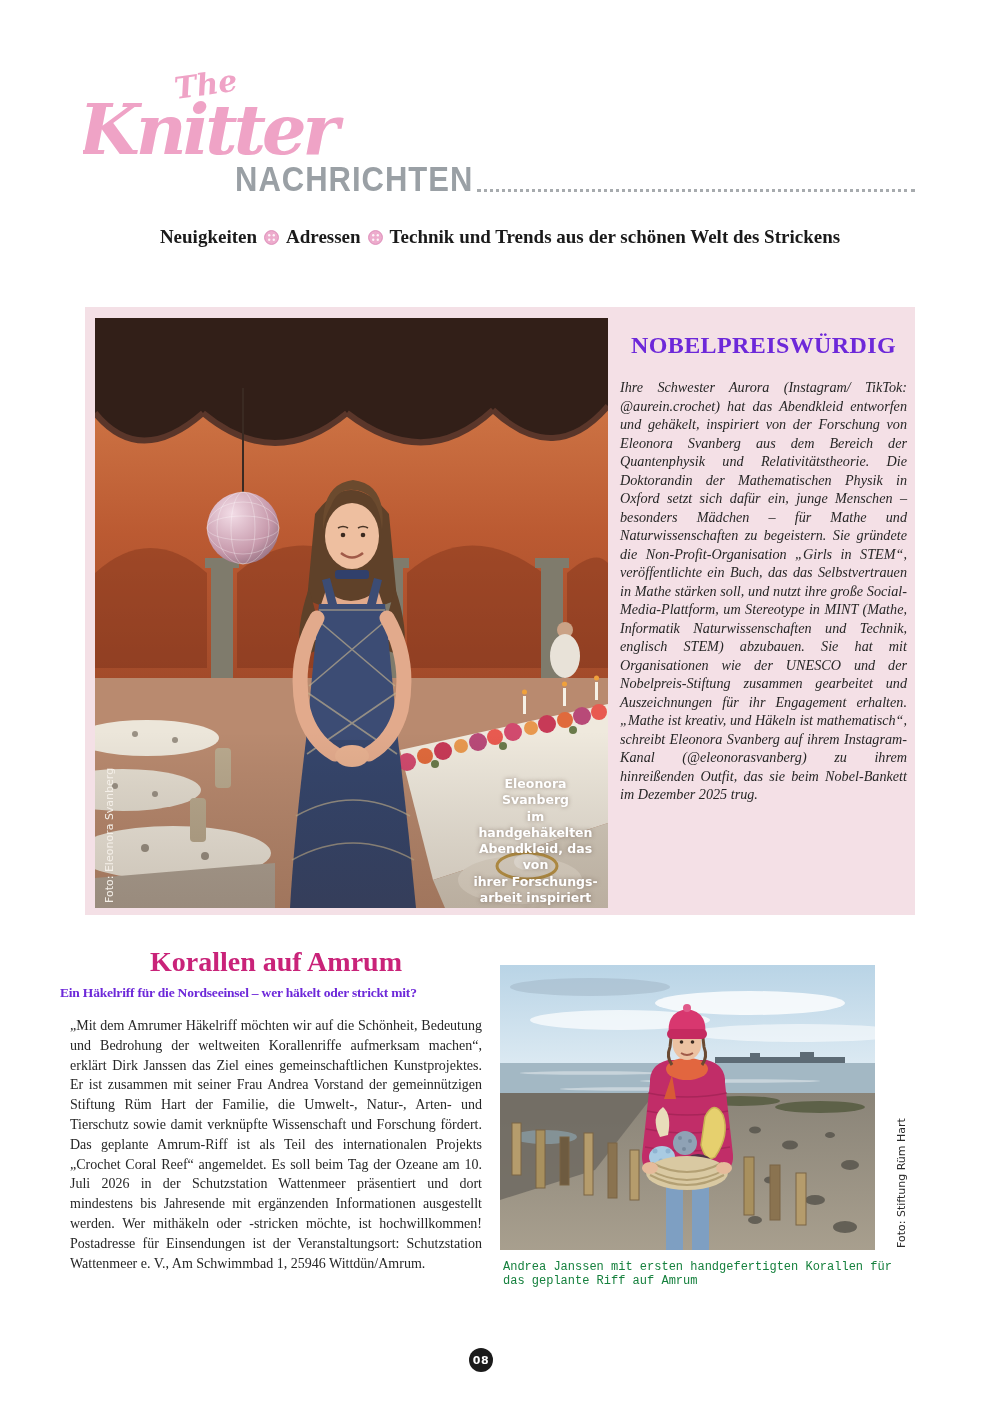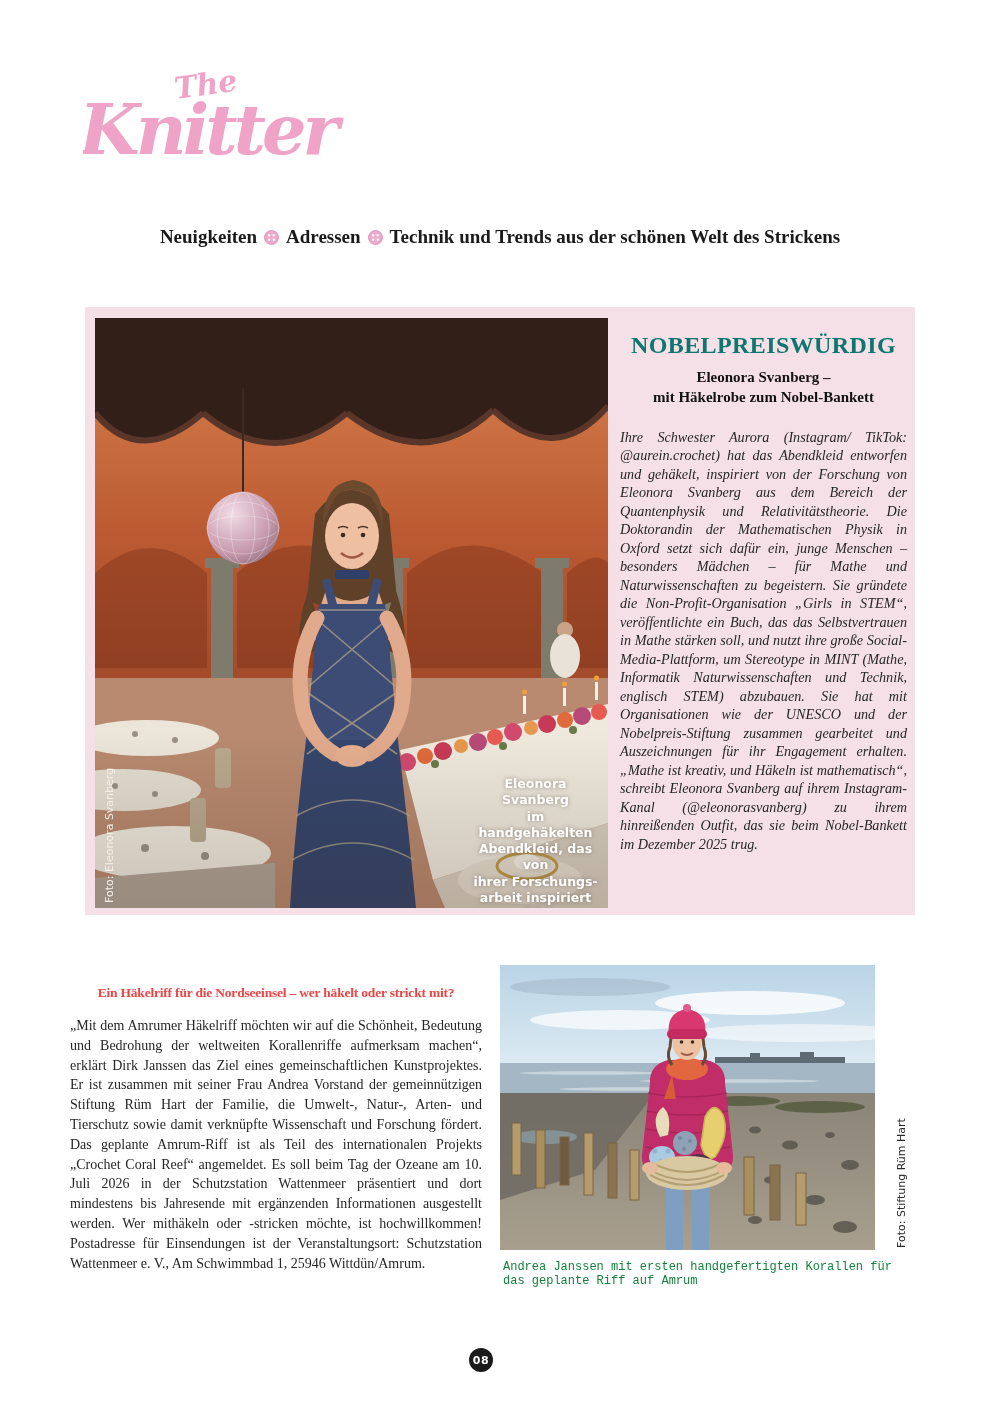--- a/index.html
+++ b/index.html
@@ -18,30 +18,30 @@
   .feature-box{position:absolute;left:85px;top:307px;width:830px;height:608px;background:#f4e0e6;}
   .photo1{position:absolute;left:10px;top:11px;width:513px;height:590px;overflow:hidden;}
   .photo1 svg{display:block;}
   .photo1-caption{position:absolute;right:10px;top:458px;width:125px;text-align:center;
     font-family:"DejaVu Sans",sans-serif;font-weight:bold;font-size:12.5px;line-height:1.3;
     color:#ffffff;white-space:pre-line;text-shadow:0 0 4px rgba(90,70,60,.55);}
   .photo-credit-v{position:absolute;font-family:"DejaVu Sans",sans-serif;font-size:11px;
     transform:rotate(-90deg);transform-origin:0 0;white-space:nowrap;}
   .credit1{left:8px;top:585px;color:#f4efe8;width:190px;}
   .art1{position:absolute;left:535px;top:26px;width:287px;}
-  .art1-headline{font-size:24px;font-weight:bold;color:#0f766e;text-align:center;letter-spacing:.4px;line-height:1.05;}
+  .art1-headline{font-size:24px;font-weight:bold;color:#6d28d9;text-align:center;letter-spacing:.4px;line-height:1.05;}
   .art1-subhead{margin-top:9px;font-size:15px;font-weight:bold;color:#121212;text-align:center;
                 line-height:1.35;white-space:pre-line;}
   .art-body{margin-top:20px;font-size:14.2px;line-height:18.5px;text-align:justify;color:#262626;
             hyphens:auto;font-style:italic;-webkit-hyphens:auto;}
   
   .sec2-title{position:absolute;left:70px;top:946px;width:412px;text-align:center;
               font-size:28px;font-weight:bold;color:#c92379;}
-  .sec2-subhead{position:absolute;left:60px;top:985px;width:432px;text-align:center;
-                font-size:13.5px;letter-spacing:-.2px;font-weight:bold;color:#ef4444;white-space:nowrap;}
+  .sec2-subhead{position:absolute;left:60px;top:985px;width:432px;
+                font-size:13.5px;letter-spacing:-.2px;font-weight:bold;color:#6d28d9;white-space:nowrap;}
   .sec2-body{position:absolute;left:70px;top:1016px;width:412px;font-size:14px;line-height:19.8px;
              text-align:justify;color:#262626;hyphens:auto;-webkit-hyphens:auto;}
   .photo2{position:absolute;left:500px;top:965px;width:375px;height:285px;overflow:hidden;}
   .photo2-caption{position:absolute;left:503px;top:1260px;width:390px;
                   font-family:Liberation Mono, monospace;font-size:12px;color:#15803d;}
   .credit2{left:895px;top:1248px;color:#2a2a2a;width:160px;}
   
   .page-badge{position:absolute;left:469px;top:1348px;width:24px;height:24px;border-radius:50%;
               background:#1b1b1b;color:#ffffff;font-family:"DejaVu Sans",sans-serif;font-weight:bold;
               font-size:11px;display:flex;align-items:center;justify-content:center;letter-spacing:.5px;}
@@ -49,20 +49,24 @@
 </head>
 <body>
 
 <div class="page">
 
   <svg class="logo" viewBox="0 0 290 110">
     <text x="-4" y="90" font-family="DejaVu Serif, serif" font-style="italic" font-weight="bold" font-size="70" letter-spacing="-4" fill="#efa3c6">Knitter</text>
     <text x="92" y="34" font-family="DejaVu Serif, serif" font-style="italic" font-weight="bold" font-size="30" fill="#efa3c6" transform="rotate(-8 100 28)">The</text>
   </svg>
 
+  <div class="section-row">
+    <span class="section-name">NACHRICHTEN</span>
+    <span class="dotted-rule"></span>
+  </div>
 
   <div class="tagline">
     <span>Neuigkeiten</span><svg class="btn-icon" width="15" height="15" viewBox="0 0 15 15">
         <circle cx="7.5" cy="7.5" r="7" fill="#edaccd"></circle>
         <circle cx="7.5" cy="7.5" r="6.9" fill="none" stroke="#de8fba" stroke-width="1"></circle>
         <circle cx="5.2" cy="5.2" r="1.2" fill="#fdf4f8"></circle>
         <circle cx="9.8" cy="5.2" r="1.2" fill="#fdf4f8"></circle>
         <circle cx="5.2" cy="9.8" r="1.2" fill="#fdf4f8"></circle>
         <circle cx="9.8" cy="9.8" r="1.2" fill="#fdf4f8"></circle>
       </svg><span>Adressen</span><svg class="btn-icon" width="15" height="15" viewBox="0 0 15 15">
@@ -217,26 +221,25 @@
       <div class="photo1-caption">Eleonora Svanberg
 im handgehäkelten
 Abendkleid, das von
 ihrer Forschungs-
 arbeit inspiriert ist.</div>
       <div class="photo-credit-v credit1">Foto: Eleonora Svanberg</div>
     </div>
 
     <div class="art1">
       <div class="art1-headline">NOBELPREISWÜRDIG</div>
-      <div class="art1-subhead">Eleonora Svanberg –
-mit Häkelrobe zum Nobel-Bankett</div>
       <div class="art-body">Ihre Schwester Aurora (Instagram/ TikTok: @aurein.crochet) hat das Abendkleid entworfen und gehäkelt, inspiriert von der Forschung von Eleonora Svanberg aus dem Bereich der Quantenphysik und Relativitätstheorie. Die Doktorandin der Mathematischen Physik in Oxford setzt sich dafür ein, junge Menschen – besonders Mädchen – für Mathe und Naturwissenschaften zu begeistern. Sie gründete die Non-Profit-Organisation „Girls in STEM“, veröffentlichte ein Buch, das das Selbstvertrauen in Mathe stärken soll, und nutzt ihre große Social-Media-Plattform, um Stereotype in MINT (Mathe, Informatik Naturwissenschaften und Technik, englisch STEM) abzubauen. Sie hat mit Organisationen wie der UNESCO und der Nobelpreis-Stiftung zusammen gearbeitet und Auszeichnungen für ihr Engagement erhalten. „Mathe ist kreativ, und Häkeln ist mathematisch“, schreibt Eleonora Svanberg auf ihrem Instagram-Kanal (@eleonorasvanberg) zu ihrem hinreißenden Outfit, das sie beim Nobel-Bankett im Dezember 2025 trug.</div>
     </div>
   </div>
 
+  <div class="sec2-title">Korallen auf Amrum</div>
   <div class="sec2-subhead">Ein Häkelriff für die Nordseeinsel – wer häkelt oder strickt mit?</div>
   <div class="sec2-body">„Mit dem Amrumer Häkelriff möchten wir auf die Schönheit, Bedeutung und Bedrohung der weltweiten Korallenriffe aufmerksam machen“, erklärt Dirk Janssen das Ziel eines gemeinschaftlichen Kunstprojektes. Er ist zusammen mit seiner Frau Andrea Vorstand der gemeinnützigen Stiftung Rüm Hart der Familie, die Umwelt-, Natur-, Arten- und Tierschutz sowie damit verknüpfte Wissenschaft und Forschung fördert. Das geplante Amrum-Riff ist als Teil des internationalen Projekts „Crochet Coral Reef“ angemeldet. Es soll beim Tag der Ozeane am 10. Juli 2026 in der Schutzstation Wattenmeer präsentiert und dort mindestens bis Jahresende mit ergänzenden Informationen ausgestellt werden. Wer mithäkeln oder -stricken möchte, ist hochwillkommen! Postadresse für Einsendungen ist der Veranstaltungsort: Schutzstation Wattenmeer e. V., Am Schwimmbad 1, 25946 Wittdün/Amrum.</div>
 
   <div class="photo2">
     <svg width="375" height="285" viewBox="0 0 375 285">
       <defs>
         <linearGradient id="skyg" x1="0" y1="0" x2="0" y2="1">
           <stop offset="0" stop-color="#b9d4e6"></stop>
             <stop offset="1" stop-color="#e6f0f6"></stop>
         </linearGradient>

